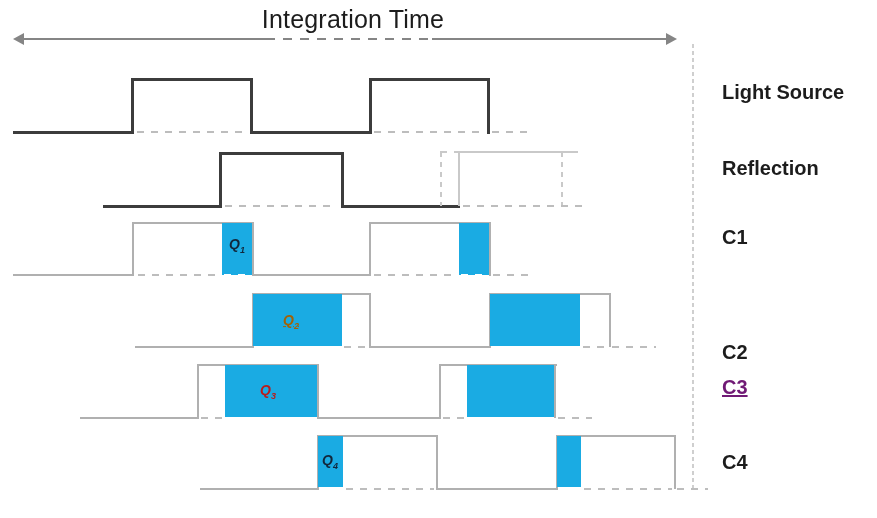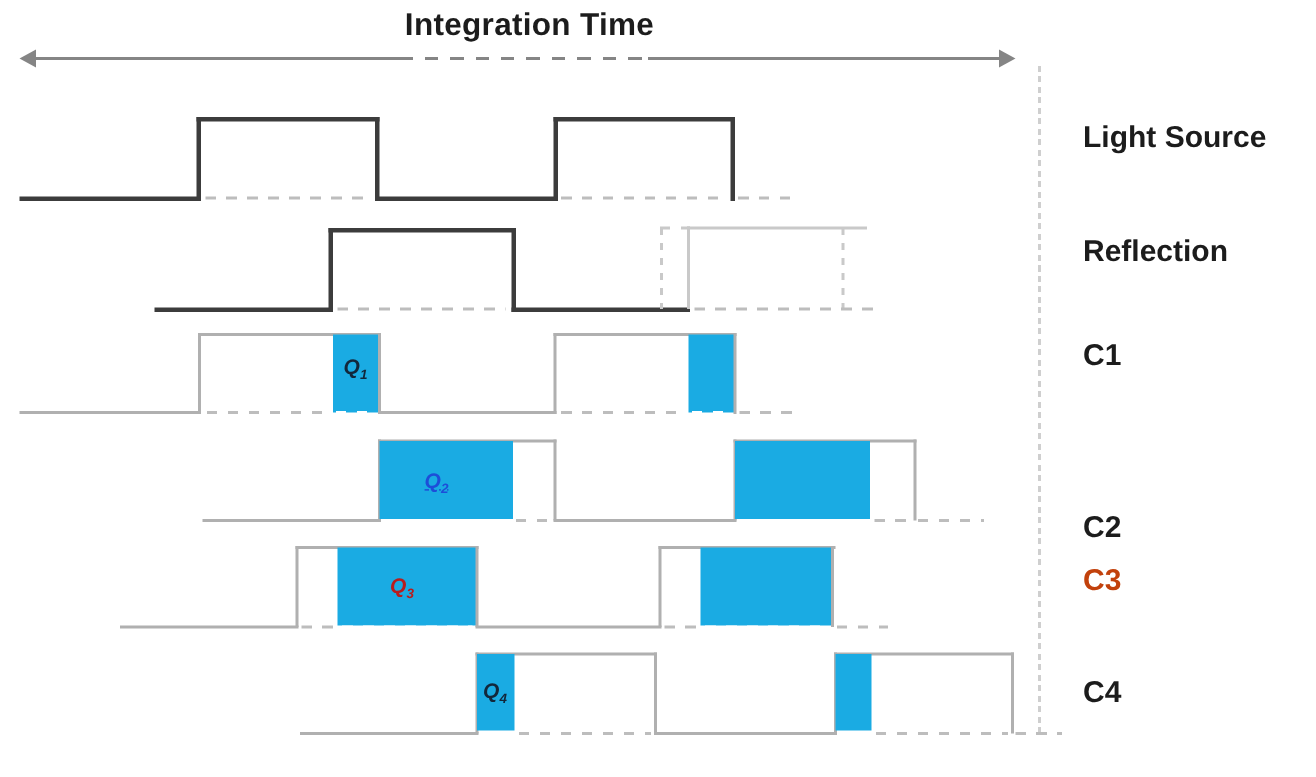--- a/index.html
+++ b/index.html
@@ -21,22 +21,22 @@
     font-style: italic;
     font-size: 14px;
     line-height: 1;
     white-space: nowrap;
   }
   .q-label sub { font-size: 9px; font-style: italic; }
   #title {
     position: absolute;
     left: 203px; top: 5px; width: 300px;
     text-align: center;
-    font-weight: bold;
-    font-size: 21px;
+    font-weight: normal;
+    font-size: 25px;
     letter-spacing: 0.2px;
   }
   .row-label {
     position: absolute;
     left: 722px;
     font-weight: bold;
     font-size: 20px;
     line-height: 22px;
     white-space: nowrap;
   }
@@ -74,21 +74,21 @@
     <div class="arrow-line" id="arrow-line-3" style="left: 432px; width: 236px; background: rgb(133, 133, 133);"></div>
     <div class="arrow-head" id="arrow-head-right" style="border-left-color: rgb(133, 133, 133);"></div>
   </div>
 
   <div id="boundary-line" style="background: repeating-linear-gradient(rgb(207, 207, 207) 0px, rgb(207, 207, 207) 4px, transparent 4px, transparent 7px);"></div>
 
   <div class="row-label" style="top: 81px; color: rgb(28, 28, 28);">Light Source</div>
   <div class="row-label" style="top: 157px; color: rgb(28, 28, 28);">Reflection</div>
   <div class="row-label" style="top: 226px; color: rgb(28, 28, 28);">C1</div>
   <div class="row-label" style="top: 297px; color: rgb(28, 28, 28); margin-top: 44px;">C2</div>
-  <div class="row-label" style="top: 376px; color: #c2410c;">C3</div>
+  <div class="row-label" style="top: 376px; color: #701a75; text-decoration: underline;">C3</div>
   <div class="row-label" style="top: 451px; color: rgb(28, 28, 28); text-align: right;">C4</div>
 
   <div id="canvas">
       <div class="seg" style="left: 13px; top: 131px; width: 119px; height: 3px; background: rgb(60, 60, 60);"></div>
       <div class="seg" style="left: 131px; top: 78px; width: 3px; height: 56px; background: rgb(60, 60, 60);"></div>
       <div class="seg" style="left: 131px; top: 78px; width: 122px; height: 3px; background: rgb(60, 60, 60);"></div>
       <div class="seg" style="left: 250px; top: 78px; width: 3px; height: 56px; background: rgb(60, 60, 60);"></div>
       <div class="seg" style="left: 137px; top: 131px; width: 110px; height: 2px; background: repeating-linear-gradient(90deg, rgb(189, 189, 189) 0px, rgb(189, 189, 189) 7px, transparent 7px, transparent 14px);"></div>
       <div class="seg" style="left: 250px; top: 131px; width: 121px; height: 3px; background: rgb(60, 60, 60);"></div>
       <div class="seg" style="left: 369px; top: 78px; width: 3px; height: 56px; background: rgb(60, 60, 60);"></div>
@@ -132,21 +132,21 @@
       <div class="seg" style="left: 256px; top: 346px; width: 84px; height: 3px; background: repeating-linear-gradient(90deg, rgb(255, 255, 255) 0px, rgb(255, 255, 255) 7px, transparent 7px, transparent 14px);"></div>
       <div class="seg" style="left: 344px; top: 346px; width: 24px; height: 2px; background: repeating-linear-gradient(90deg, rgb(189, 189, 189) 0px, rgb(189, 189, 189) 7px, transparent 7px, transparent 14px);"></div>
       <div class="seg" style="left: 369px; top: 346px; width: 122px; height: 2px; background: rgb(176, 176, 176);"></div>
       <div class="seg" style="left: 489px; top: 293px; width: 2px; height: 54px; background: rgb(176, 176, 176);"></div>
       <div class="seg" style="left: 489px; top: 293px; width: 122px; height: 2px; background: rgb(176, 176, 176);"></div>
       <div class="charge-rect" style="left: 490px; top: 294px; width: 90px; height: 52px; background: rgb(26, 171, 227);"></div>
       <div class="seg" style="left: 609px; top: 293px; width: 2px; height: 54px; background: rgb(176, 176, 176);"></div>
       <div class="seg" style="left: 493px; top: 346px; width: 85px; height: 3px; background: repeating-linear-gradient(90deg, rgb(255, 255, 255) 0px, rgb(255, 255, 255) 7px, transparent 7px, transparent 14px);"></div>
       <div class="seg" style="left: 583px; top: 346px; width: 25px; height: 2px; background: repeating-linear-gradient(90deg, rgb(189, 189, 189) 0px, rgb(189, 189, 189) 7px, transparent 7px, transparent 14px);"></div>
       <div class="seg" style="left: 612px; top: 346px; width: 44px; height: 2px; background: repeating-linear-gradient(90deg, rgb(189, 189, 189) 0px, rgb(189, 189, 189) 7px, transparent 7px, transparent 14px);"></div>
-      <div class="q-label" style="left: 291px; top: 322px; color: #1d4ed8; text-decoration: underline;"><span>Q</span><sub>2</sub></div>
+      <div class="q-label" style="left: 291px; top: 322px; color: #a16207; text-decoration: underline;"><span>Q</span><sub>2</sub></div>
       <div class="seg" style="left: 80px; top: 417px; width: 119px; height: 2px; background: rgb(176, 176, 176);"></div>
       <div class="seg" style="left: 197px; top: 364px; width: 2px; height: 54px; background: rgb(176, 176, 176);"></div>
       <div class="seg" style="left: 197px; top: 364px; width: 122px; height: 2px; background: rgb(176, 176, 176);"></div>
       <div class="charge-rect" style="left: 225px; top: 365px; width: 93px; height: 52px; background: rgb(26, 171, 227);"></div>
       <div class="seg" style="left: 317px; top: 364px; width: 2px; height: 54px; background: rgb(176, 176, 176);"></div>
       <div class="seg" style="left: 201px; top: 417px; width: 21px; height: 2px; background: repeating-linear-gradient(90deg, rgb(189, 189, 189) 0px, rgb(189, 189, 189) 7px, transparent 7px, transparent 14px);"></div>
       <div class="seg" style="left: 228px; top: 417px; width: 87px; height: 3px; background: repeating-linear-gradient(90deg, rgb(255, 255, 255) 0px, rgb(255, 255, 255) 7px, transparent 7px, transparent 14px);"></div>
       <div class="seg" style="left: 317px; top: 417px; width: 124px; height: 2px; background: rgb(176, 176, 176);"></div>
       <div class="seg" style="left: 439px; top: 364px; width: 2px; height: 54px; background: rgb(176, 176, 176);"></div>
       <div class="seg" style="left: 439px; top: 364px; width: 118px; height: 2px; background: rgb(176, 176, 176);"></div>

